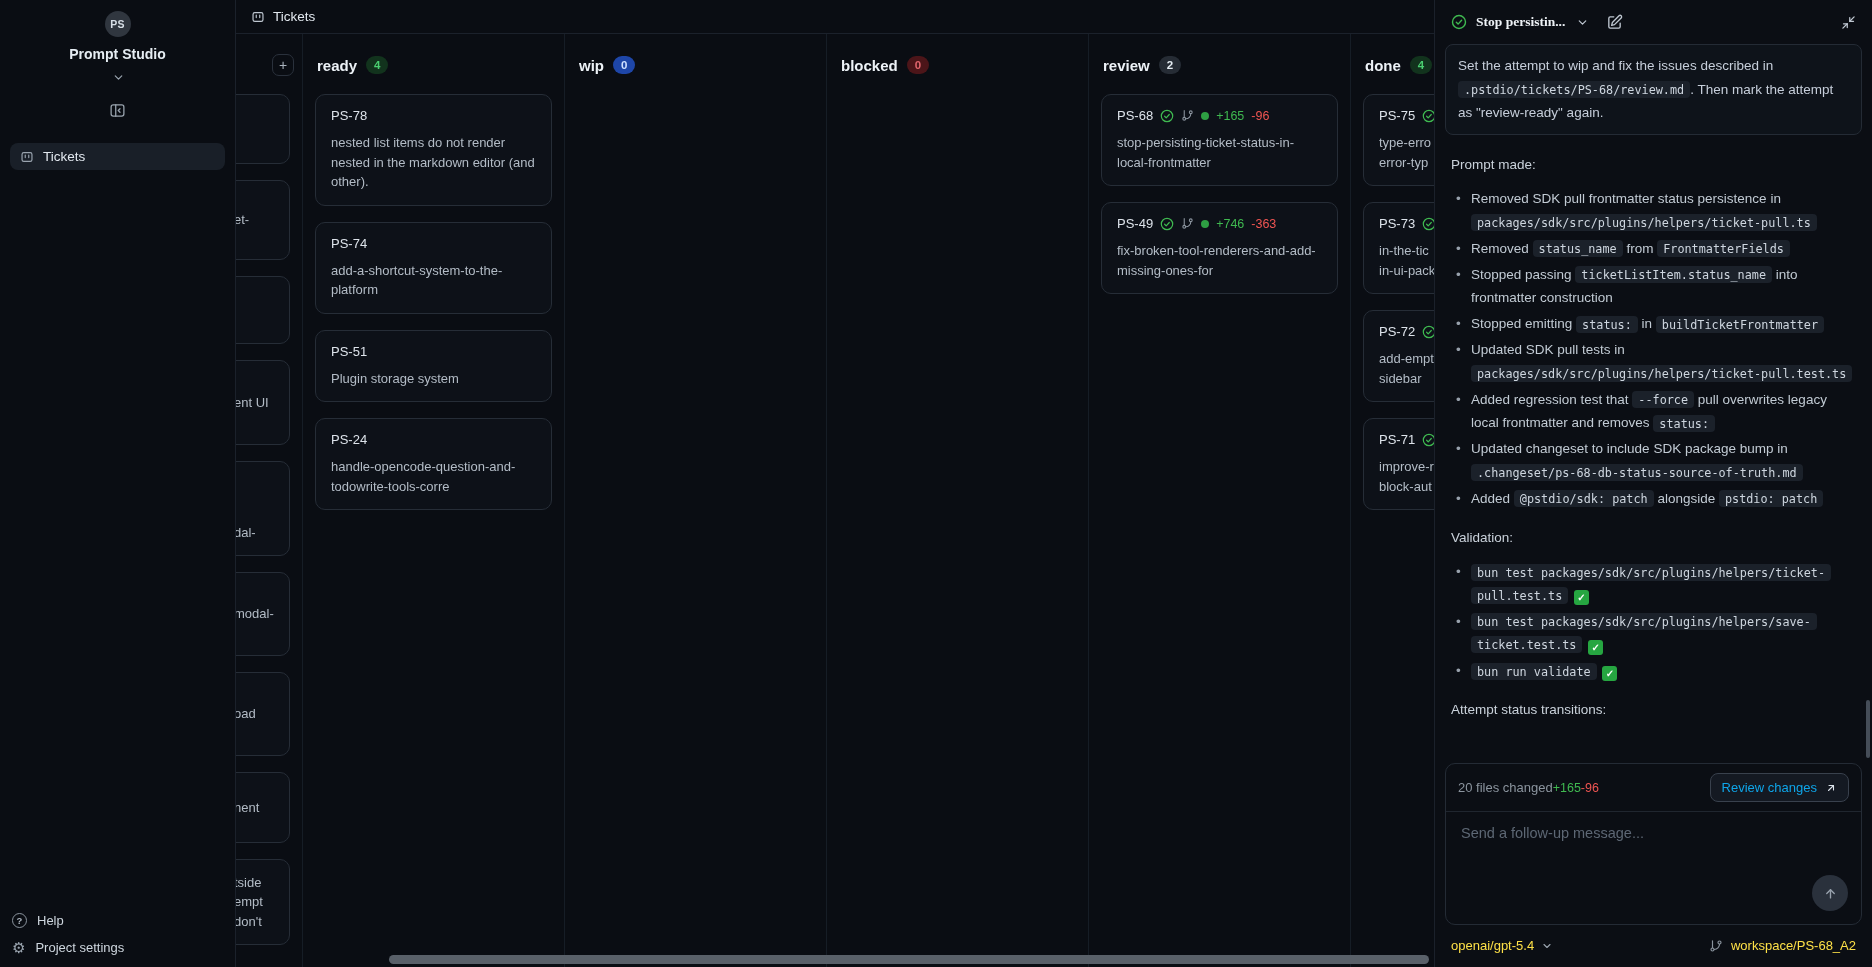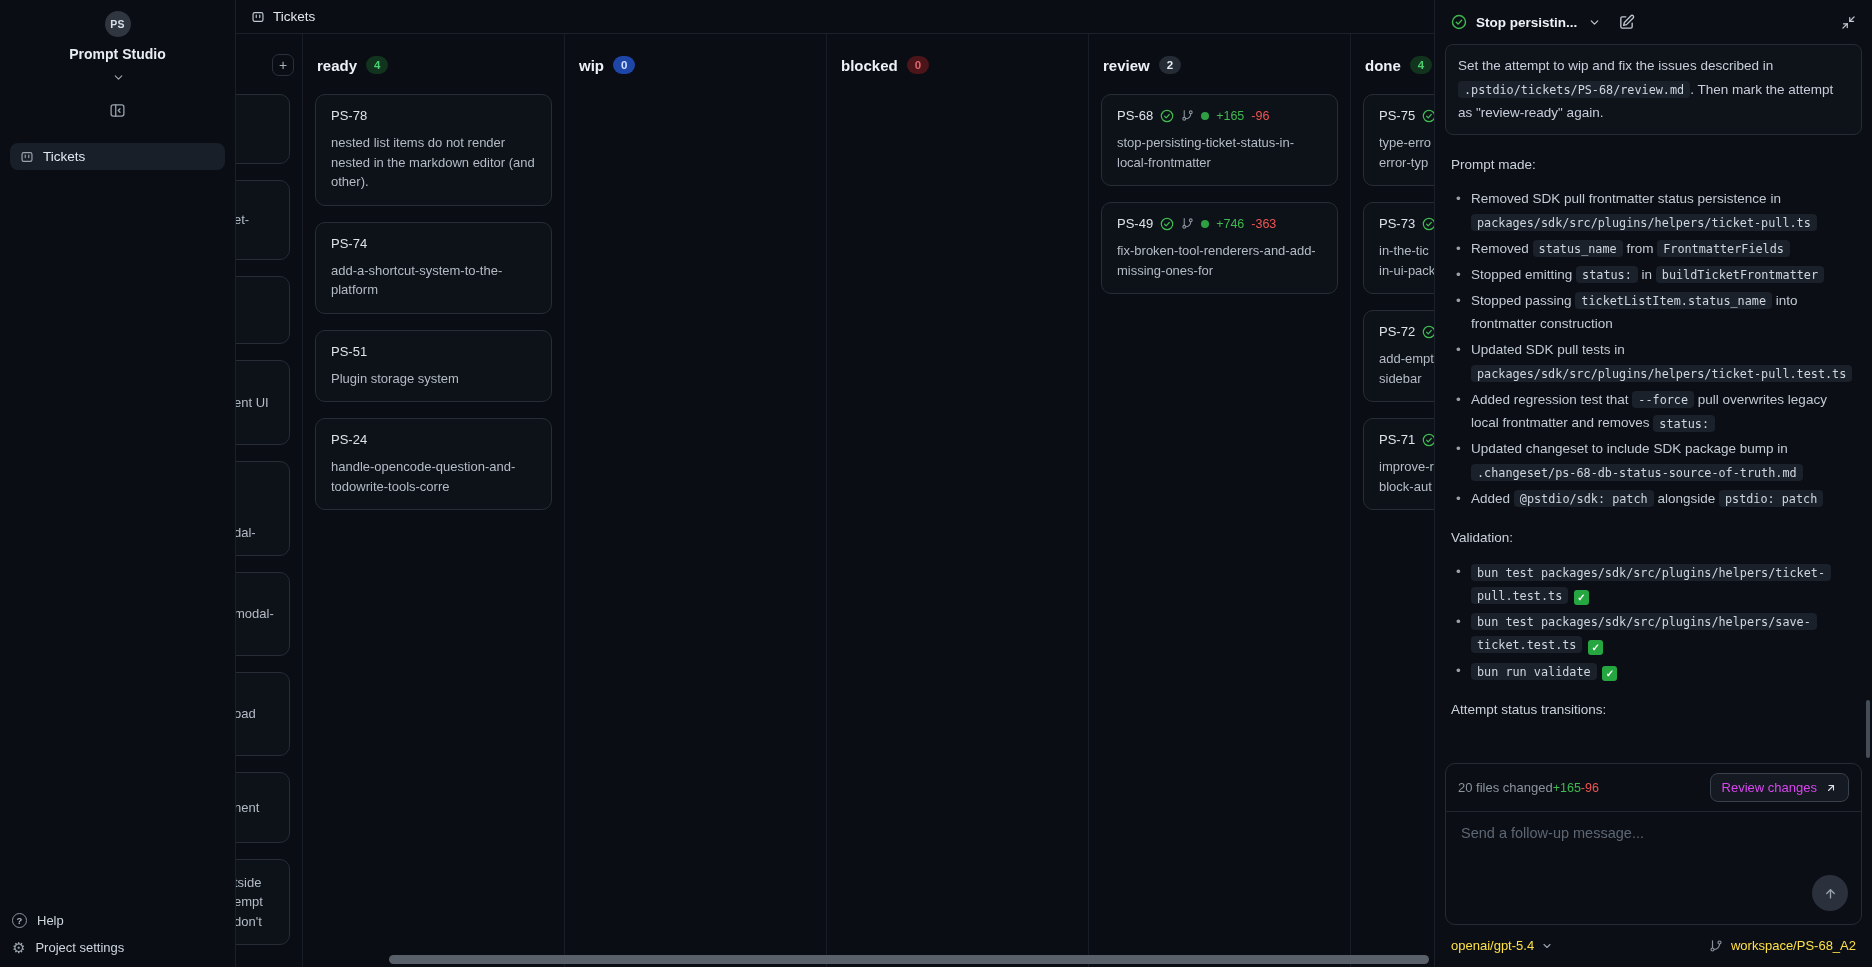--- a/index.html
+++ b/index.html
@@ -60,41 +60,41 @@
   .hidden-card:nth-child(1){ height:70px; } .hidden-card:nth-child(2){ height:80px; }
   .hidden-card:nth-child(3){ height:68px; } .hidden-card:nth-child(4){ height:85px; }
   .hidden-card:nth-child(5){ height:95px; justify-content:flex-end; }
   .hidden-card:nth-child(6){ height:84px; } .hidden-card:nth-child(7){ height:84px; }
   .hidden-card:nth-child(8){ height:71px; } .hidden-card:nth-child(9){ height:86px; justify-content:flex-end; }
   .h-thumb { position:absolute; left:153px; right:5px; bottom:3px; height:9px; border-radius:5px; background:#596069; cursor:pointer; }
 
   
   .panel { width:438px; flex:0 0 438px; border-left:1px solid #1b212b; background:#0b0e14;
            display:flex; flex-direction:column; position:relative; }
-  .panel-head { height:44px; flex:0 0 44px; display:flex; align-items:center; gap:9px; padding:0 16px; }
+  .panel-head { height:44px; flex:0 0 44px; display:flex; align-items:center; gap:9px; padding:0 16px;font-family:Liberation Serif, serif; }
   .panel-title { font-size:13.5px; font-weight:600; color:#eef2f6; white-space:nowrap; }
   .status-ic { display:flex; }
   .desc-box { margin:0 10px 2px; border:1px solid #242b35; background:#0e131a; border-radius:8px;
               padding:9px 12px; font-size:13.5px; line-height:1.75; color:#c6ceda; }
   .panel-body { flex:1; overflow:hidden; padding:16px 16px 0; font-size:13.5px; line-height:1.72; color:#c2cbd4; }
   .md-h { color:#cad2db; margin:0 0 11px; }
   .md-list { list-style:none; margin:0 0 16px; padding-left:4px; }
   .md-list li { position:relative; padding-left:16px; margin:3px 0; }
   .md-list li::before { content:"•"; position:absolute; left:1px; top:0; color:#98a1ac; }
   code { font-family:"DejaVu Sans Mono", monospace; font-size:11.8px; background:#1b212a; color:#ced6df;
          padding:1.5px 6px; border-radius:4px; -webkit-box-decoration-break:clone; box-decoration-break:clone; }
   .ck { display:inline-flex; width:15px; height:15px; background:#26a641; border-radius:3px; color:#fff;
         font-size:10px; font-weight:700; align-items:center; justify-content:center; vertical-align:-2px; margin-left:2px; }
   .v-thumb { position:absolute; right:2px; top:700px; width:4px; height:58px; background:#454d58; border-radius:2px; cursor:pointer; }
 
   .composer { margin:8px 10px; border:1px solid #242b35; border-radius:10px; overflow:hidden; flex:0 0 auto; }
   .files-row { display:flex; align-items:center; padding:9px 12px; border-bottom:1px solid #20262f;
                font-size:13px; color:#8b949e; }
   .review-btn { margin-left:auto; display:flex; align-items:center; gap:8px; border:1px solid #39414d; background:#141922;
-                color:#d946ef; font-size:13px; border-radius:8px; padding:6px 11px; cursor:pointer;
+                color:#0ea5e9; font-size:13px; border-radius:8px; padding:6px 11px; cursor:pointer;
                 font-family:"Liberation Sans", sans-serif; }
   .composer-body { position:relative; height:112px; }
   .composer-body textarea { width:100%; height:100%; background:transparent; border:none; outline:none; resize:none;
                 padding:13px 15px; font-family:"Liberation Sans", sans-serif; font-size:14.5px; color:#e6edf3; }
   .composer-body textarea::placeholder { color:#5d6774; }
   .send-btn { position:absolute; right:13px; bottom:13px; width:36px; height:36px; border-radius:50%;
               background:#2a313c; border:none; display:flex; align-items:center; justify-content:center; cursor:pointer; }
   .panel-foot { display:flex; align-items:center; padding:5px 16px 14px; font-size:13px; color:#fde047; }
   .model-sel { display:flex; align-items:center; gap:7px; cursor:pointer; }
   .ws-ref { margin-left:auto; display:flex; align-items:center; gap:8px; cursor:pointer; }
@@ -394,22 +394,22 @@
     </button>
   </div>
 
   <div class="desc-box" id="panel-desc">Set the attempt to wip and fix the issues described in <code>.pstdio/tickets/PS-68/review.md</code>. Then mark the attempt as "review-ready" again.</div>
 
   <div class="panel-body" id="panel-sections">
       <div class="md-h">Prompt made:</div>
       <ul class="md-list">
         <li>Removed SDK pull frontmatter status persistence in <code>packages/sdk/src/plugins/helpers/ticket-pull.ts</code></li>
         <li>Removed <code>status_name</code> from <code>FrontmatterFields</code></li>
+        <li>Stopped passing <code>ticketListItem.status_name</code> into frontmatter construction</li>
         <li>Stopped emitting <code>status:</code> in <code>buildTicketFrontmatter</code></li>
-        <li>Stopped passing <code>ticketListItem.status_name</code> into frontmatter construction</li>
         <li>Updated SDK pull tests in <code>packages/sdk/src/plugins/helpers/ticket-pull.test.ts</code></li>
         <li>Added regression test that <code>--force</code> pull overwrites legacy local frontmatter and removes <code>status:</code></li>
         <li>Updated changeset to include SDK package bump in <code>.changeset/ps-68-db-status-source-of-truth.md</code></li>
         <li>Added <code>@pstdio/sdk: patch</code> alongside <code>pstdio: patch</code></li>
       </ul>
       <div class="md-h">Validation:</div>
       <ul class="md-list">
         <li><code>bun test packages/sdk/src/plugins/helpers/ticket-pull.test.ts</code> <span class="ck">✓</span></li>
         <li><code>bun test packages/sdk/src/plugins/helpers/save-ticket.test.ts</code> <span class="ck">✓</span></li>
         <li><code>bun run validate</code> <span class="ck">✓</span></li>

